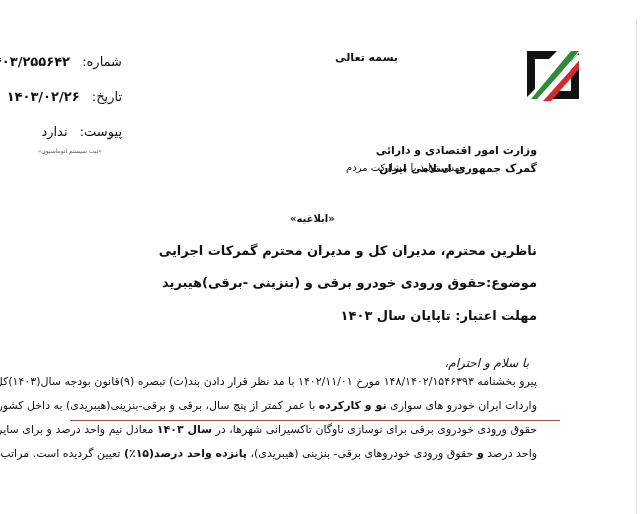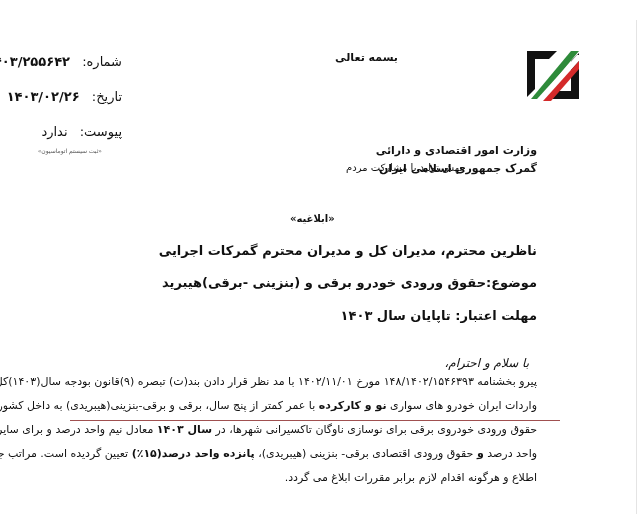--- a/index.html
+++ b/index.html
@@ -84,16 +84,15 @@
 
   <div class="body-line l1 rtl">پیرو بخشنامه ۱۴۸/۱۴۰۲/۱۵۴۶۳۹۳ مورخ ۱۴۰۲/۱۱/۰۱ با مد نظر قرار دادن بند(ت) تبصره (۹)قانون بودجه سال(۱۴۰۳)کل کشور؛</div>
   <div class="body-line l2 rtl">
     <span>واردات ایران خودرو های سواری </span><b>نو و کارکرده</b><span> با عمر کمتر از پنج سال، برقی و برقی-بنزینی(هیبریدی) به داخل کشور مجاز بوده و</span>
   </div>
   <div class="red-rule"></div>
   <div class="body-line l3 rtl">
     <span>حقوق ورودی خودروی برقی برای نوسازی ناوگان تاکسیرانی شهرها، در </span><b>سال ۱۴۰۳</b><span> معادل نیم واحد درصد و برای سایر متقاضیان چهار</span>
   </div>
   <div class="body-line l4 rtl">
-    <span>واحد درصد </span><b>و</b><span> حقوق ورودی اقتصادی برقی- بنزینی (هیبریدی)، </span><b>پانزده واحد درصد(۱۵٪)</b><span> تعیین گردیده است.  مراتب جهت</span>
+    <span>واحد درصد </span><b>و</b><span> حقوق ورودی خودروهای برقی- بنزینی (هیبریدی)، </span><b>پانزده واحد درصد(۱۵٪)</b><span> تعیین گردیده است.  مراتب جهت</span>
   </div>
-  <div class="body-line l5 rtl">اطلاع و هرگونه اقدام لازم برابر مقررات ابلاغ می گردد.</div>
 </div>
 
 </body></html>

